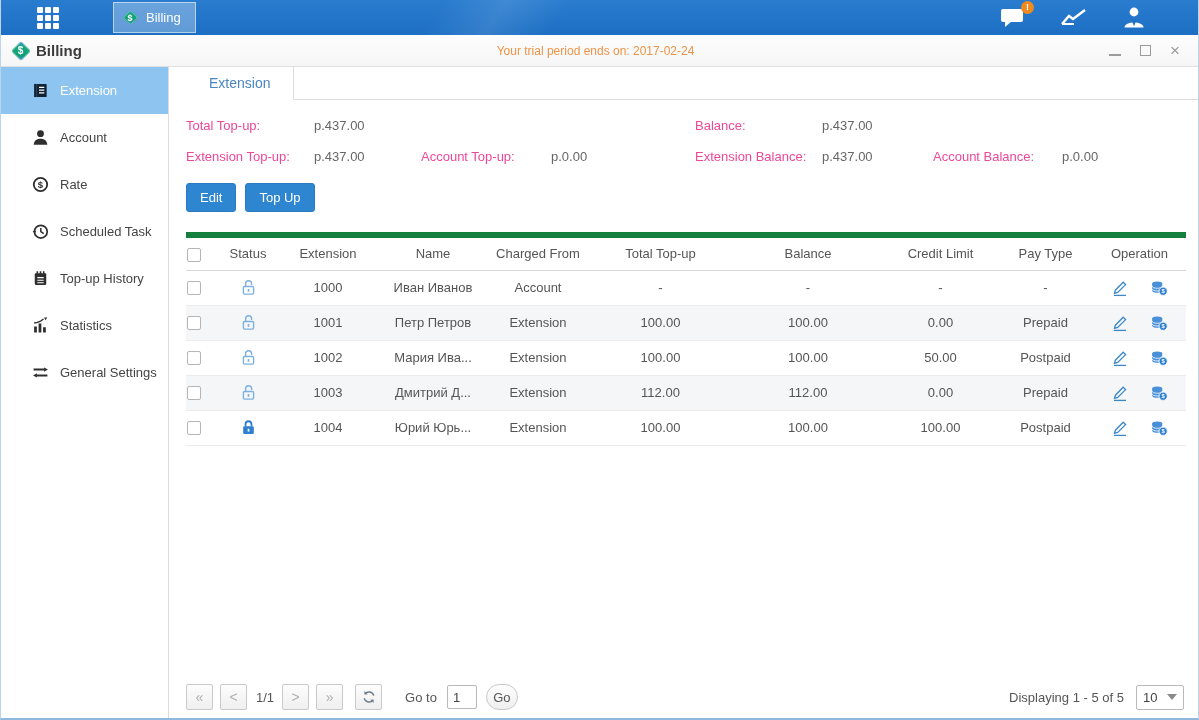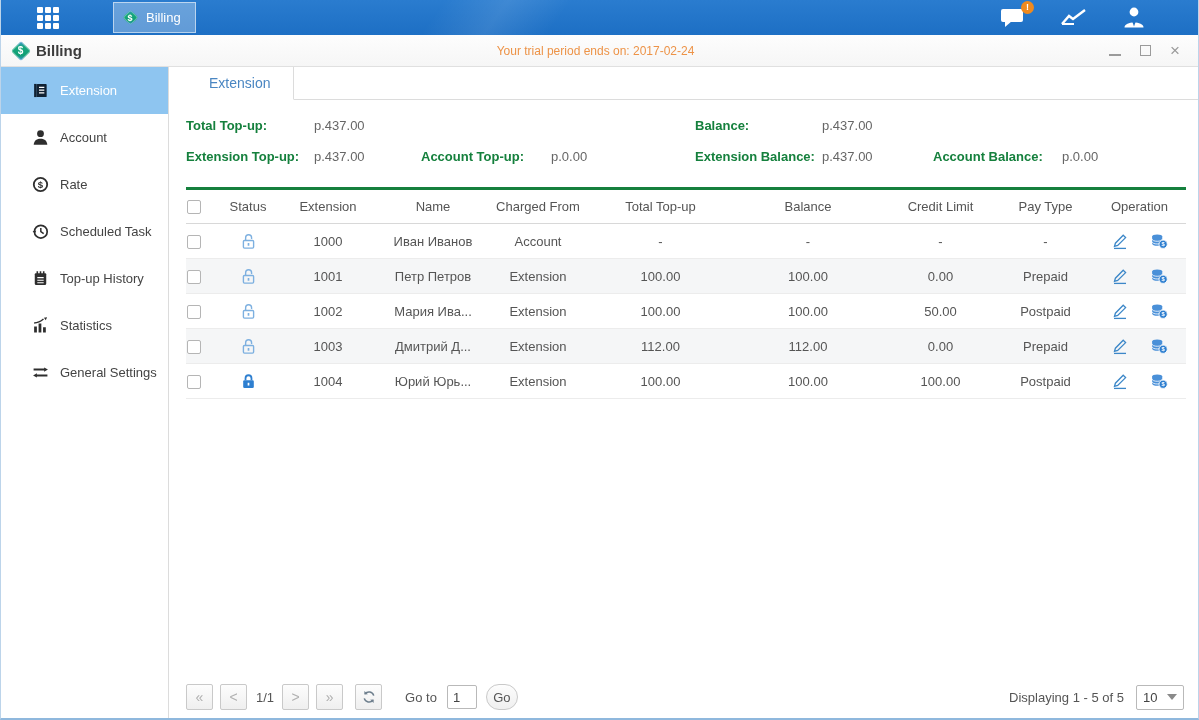--- a/index.html
+++ b/index.html
@@ -67,34 +67,34 @@
   
   .tabstrip{height:33px;display:flex;border-bottom:1px solid #dcdcdc;margin:0 -14px 0 0;flex:0 0 auto;}
   .tab{height:33px;margin-bottom:-1px;background:#fff;border-right:1px solid #dcdcdc;border-bottom:1px solid #fff;
        display:flex;align-items:center;padding:0 23px;font-size:14px;color:#4a86c2;cursor:pointer;}
 
   
   .summary{display:flex;padding-top:14px;flex:0 0 auto;}
   .sum-col{display:flex;flex-direction:column;gap:9px;}
   .sum-col.left{width:509px;flex:0 0 auto;}
   .sum-row{display:flex;align-items:center;height:22px;font-size:13px;}
-  .sum-label{font-weight:bold;color:#15803d;}
+  .sum-label{font-weight:normal;color:#ec4899;}
   .sum-value{color:#666;}
   .w128{width:128px;}.w107{width:107px;}.w130{width:130px;}
   .w127{width:127px;}.w111{width:111px;}.w129{width:129px;}
 
   
   .actions{display:flex;gap:9px;margin-top:16px;flex:0 0 auto;}
   .btn{height:29px;padding:0 13px;background:var(--button-blue);border:1px solid #2a7bc0;border-radius:3px;
        color:#fff;font-size:13px;font-family:inherit;cursor:pointer;}
 
   
   table{border-collapse:collapse;table-layout:fixed;width:1000px;margin-top:20px;flex:0 0 auto;}
   thead th{height:35px;font-size:13px;font-weight:normal;color:#555;text-align:center;
-       border-top:3px solid #15803d;border-bottom:1px solid #d8d8d8;background:#fff;}
+       border-top:6px solid #15803d;border-bottom:1px solid #d8d8d8;background:#fff;}
   tbody td{height:35px;font-size:13px;color:#555;text-align:center;border-bottom:1px solid #ececec;
        overflow:hidden;white-space:nowrap;}
   tbody tr:nth-child(even){background:#f5f6f7;}
   .cb-cell{text-align:left;padding-left:1px;}
   .checkbox{display:inline-block;width:14px;height:14px;border:1px solid #b5b5b5;border-radius:2px;background:#fff;cursor:pointer;vertical-align:middle;}
   td svg.lock{width:17px;height:17px;vertical-align:middle;}
   .op-cell .op{display:inline-flex;margin:0 9px;cursor:pointer;vertical-align:middle;}
   .op svg{width:18px;height:18px;}
 
   
@@ -270,20 +270,24 @@
           </div>
           <div class="sum-row">
             <span class="sum-label w127">Extension Balance:</span>
             <span class="sum-value w111">p.437.00</span>
             <span class="sum-label w129">Account Balance:</span>
             <span class="sum-value">p.0.00</span>
           </div>
         </div>
       </div>
 
+      <div class="actions">
+        <button class="btn">Edit</button>
+        <button class="btn">Top Up</button>
+      </div>
 
       <table>
         <colgroup>
           <col style="width:32px">
             <col style="width:60px">
             <col style="width:100px">
             <col style="width:110px">
             <col style="width:100px">
           <col style="width:145px">
             <col style="width:150px">

